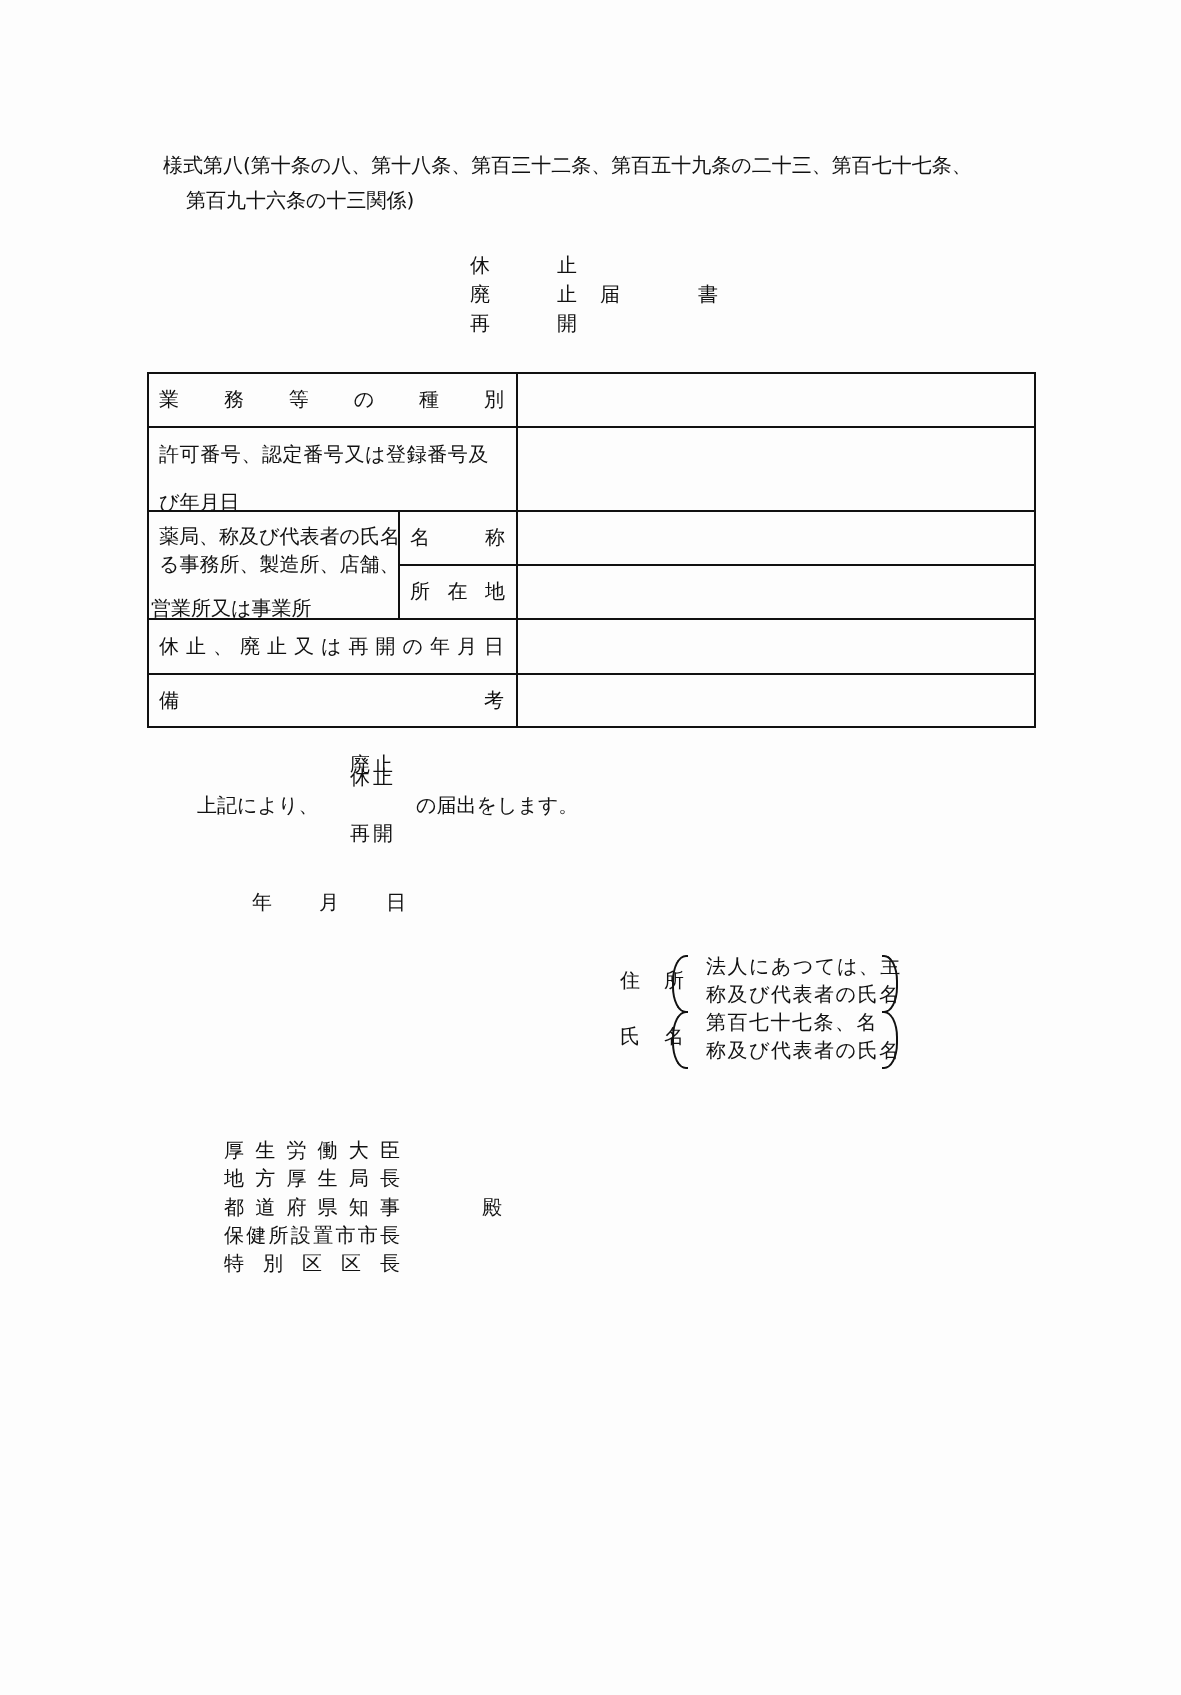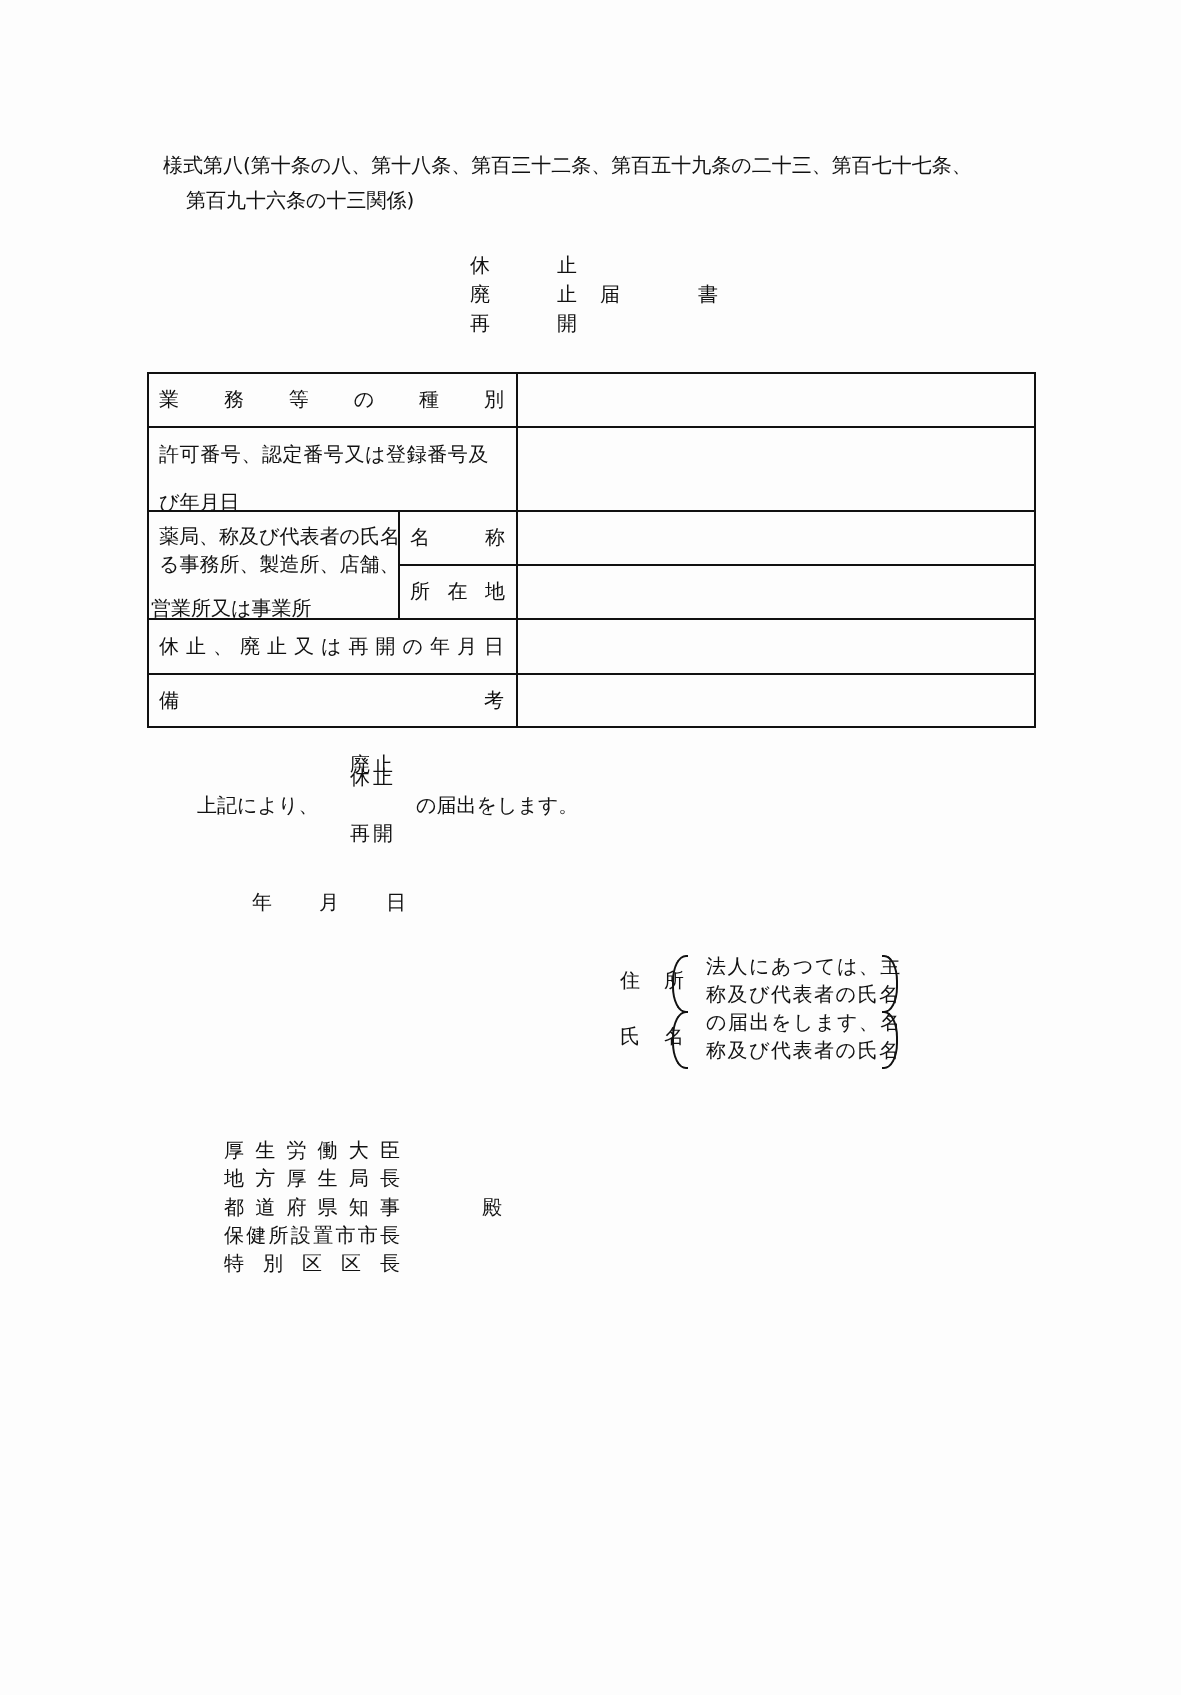--- a/index.html
+++ b/index.html
@@ -137,21 +137,21 @@
   <span class="abs f" style="left:604px; top:966px;">住</span>
   <span class="abs f" style="left:648px; top:966px;">所</span>
   <div class="paren l" style="left:672px; top:955px; height:54px;"></div>
   <span class="abs f" style="left:690px; top:952px; letter-spacing:1.5px;">法人にあつては、主</span>
   <span class="abs f" style="left:690px; top:980px; letter-spacing:1.5px;">称及び代表者の氏名</span>
   <div class="paren r" style="left:882px; top:955px; height:54px;"></div>
 
   <span class="abs f" style="left:604px; top:1022px;">氏</span>
   <span class="abs f" style="left:648px; top:1022px;">名</span>
   <div class="paren l" style="left:672px; top:1011px; height:54px;"></div>
-  <span class="abs f" style="left:690px; top:1008px; letter-spacing:1.5px;">の届出をします、名</span>
+  <span class="abs f" style="left:690px; top:1008px; letter-spacing:1.5px;">第百七十七条、名</span>
   <span class="abs f" style="left:690px; top:1036px; letter-spacing:1.5px;">称及び代表者の氏名</span>
   <div class="paren r" style="left:882px; top:1011px; height:54px;"></div>
 </div>
 
 <div>
   <div class="cell-text spread" style="left:224px; top:1136px; width:176px;">
     <span>厚</span>
     <span>生</span>
     <span>労</span>
     <span>働</span>

